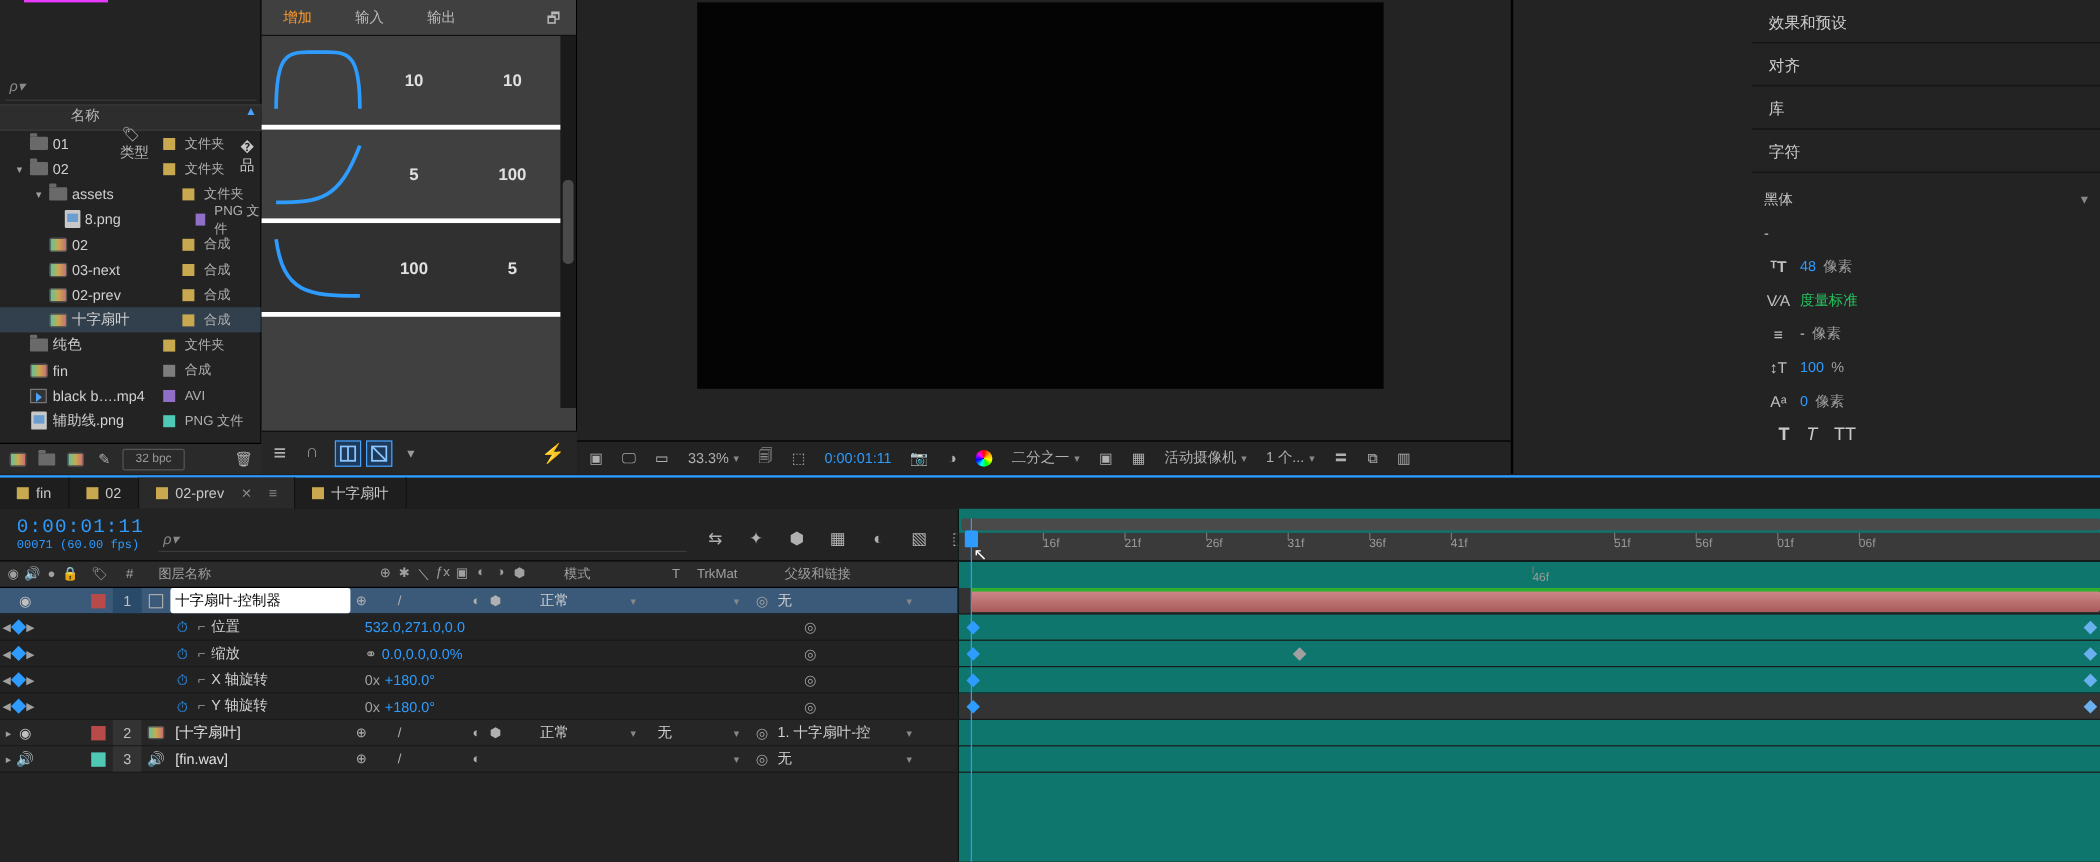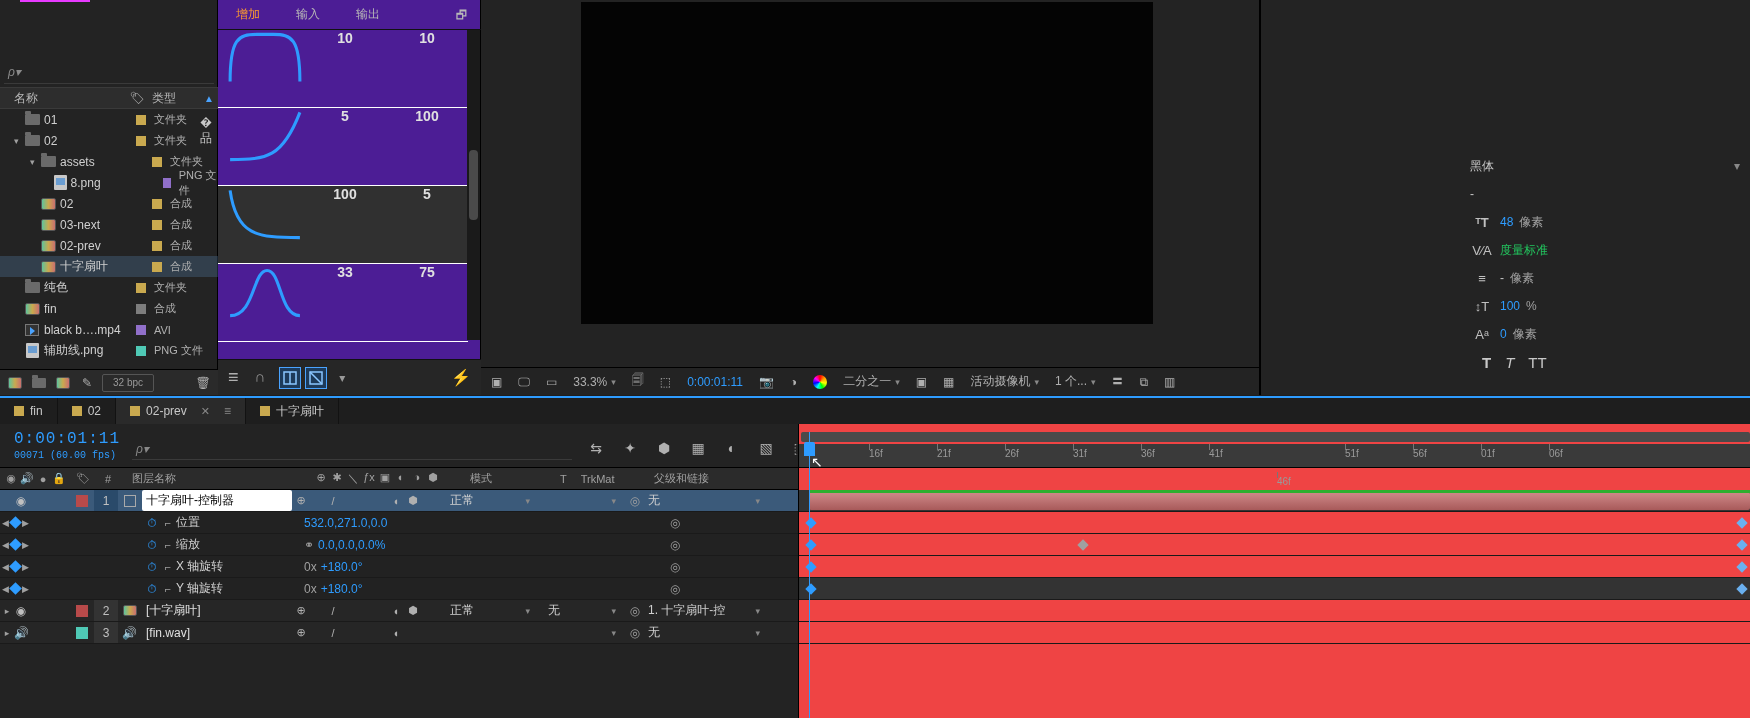--- a/index.html
+++ b/index.html
@@ -5,21 +5,21 @@
   * { box-sizing: border-box; margin: 0; padding: 0; font-family: "Segoe UI", Tahoma, sans-serif; }
   body { background: #1e1e1e; color: #c8c8c8; font-size: 12px; width: 1750px; height: 718px; overflow: hidden; position: relative; }
 
   
   .top-area { position: absolute; left: 0; top: 0; right: 0; height: 395px; }
 
   
   .project-panel { position: absolute; left: 0; top: 0; width: 218px; height: 395px; background: #232323; border-right: 1px solid #000; }
   .pink-strip { position: absolute; left: 20px; top: -1px; width: 70px; height: 3px; background: #e83aff; }
   .project-search { position: absolute; left: 4px; top: 60px; width: 210px; height: 24px; border-bottom: 1px solid #3a3a3a; display: flex; align-items: center; padding-left: 4px; color: #8a8a8a; font-style: italic; }
-  .project-header { position: absolute; left: 0; top: 87px; width: 218px; height: 22px; background: #2d2d2d; border-top: 1px solid #3a3a3a; border-bottom: 1px solid #3a3a3a; display: flex; align-items: center; }
+  .project-header { position: absolute; left: 0; top: 87px; width: 218px; height: 22px; background: #2d2d2d; border-top: 1px solid #3a3a3a; border-bottom: 1px solid #3a3a3a; display: flex; align-items: center; flex-direction: column; }
   .project-header .name-col { width: 128px; padding-left: 14px; color: #b8b8b8; }
   .project-header .tag { width: 18px; text-align: center; color: #b8b8b8; }
   .project-header .type-col { padding-left: 6px; color: #b8b8b8; }
   .project-header .sort-arrow { position: absolute; right: 4px; color: #4aa3ff; font-size: 10px; }
   .project-list { position: absolute; left: 0; top: 109px; width: 218px; }
   .project-row { height: 21px; display: flex; align-items: center; padding-left: 2px; font-size: 12px; cursor: default; }
   .project-row.selected { background: #5f8fbf44; }
   .project-row .indent0 { width: 12px; }
   .project-row .indent1 { width: 28px; }
   .project-row .indent3 { width: 54px; }
@@ -34,27 +34,27 @@
   .comp-ic { width: 15px; height: 12px; background: linear-gradient(90deg,#5ec39d,#c9a94f,#c96f6f); border: 1px solid #555; border-radius: 2px; }
   .png-ic { width: 13px; height: 15px; background: #c8c8c8; border-radius: 1px; position: relative; }
   .png-ic::after { content: ""; position: absolute; left: 2px; top: 3px; width: 9px; height: 7px; background: #6a9dd1; }
   .avi-ic { width: 14px; height: 12px; background: #333; border: 1px solid #777; position: relative; }
   .avi-ic::after { content: ""; position: absolute; left: 4px; top: 2px; border-left: 5px solid #4aa3ff; border-top: 4px solid transparent; border-bottom: 4px solid transparent; }
   .project-footer { position: absolute; left: 0; bottom: 0; width: 218px; height: 26px; background: #2a2a2a; border-top: 1px solid #000; display: flex; align-items: center; gap: 6px; padding: 0 6px; }
   .pf-btn { width: 18px; height: 18px; display: flex; align-items: center; justify-content: center; color: #b0b0b0; }
   .bpc-box { width: 52px; height: 18px; border: 1px solid #555; border-radius: 2px; font-size: 10px; display: flex; align-items: center; justify-content: center; color: #999; }
 
   
-  .ease-panel { position: absolute; left: 218px; top: 0; width: 263px; height: 395px; background: #4c1d95; border-right: 1px solid #000; }
+  .ease-panel { position: absolute; left: 218px; top: 0; width: 263px; height: 395px; background: #404040; border-right: 1px solid #000; }
   .ease-tabs { position: absolute; left: 0; top: 0; width: 263px; height: 30px; display: flex; align-items: stretch; border-bottom: 1px solid #111; }
   .ease-tab { padding: 6px 18px 0 18px; font-size: 12px; color: #b8b8b8; cursor: pointer; }
   .ease-tab.active { color: #ff9b2f; }
   .ease-tab.link { margin-left: auto; padding-right: 14px; }
   .ease-rows { position: absolute; left: 0; top: 30px; width: 250px; }
-  .ease-row { height: 78px; display: flex; align-items: flex-start; border-bottom: 1px solid #ffffff; }
+  .ease-row { height: 78px; display: flex; align-items: center; border-bottom: 4px solid #ffffff; }
   .ease-row.highlight { background: #303030; }
   .ease-row .curve-box { width: 78px; height: 56px; margin-left: 8px; }
   .ease-row .valbox { flex: 1; display: flex; justify-content: center; font-size: 14px; font-weight: 600; color: #e0e0e0; }
   .ease-scroll { position: absolute; right: 0; top: 30px; width: 13px; height: 310px; background: #1a1a1a; }
   .ease-scroll .thumb { position: absolute; left: 2px; top: 120px; width: 9px; height: 70px; background: #4a4a4a; border-radius: 4px; }
   .ease-footer { position: absolute; left: 0; bottom: 0; width: 263px; height: 36px; background: #262626; border-top: 1px solid #111; display: flex; align-items: center; gap: 4px; padding: 0 10px; }
   .ease-footer .seg { width: 22px; height: 22px; border: 1px solid #555; display: flex; align-items: center; justify-content: center; color: #b0b0b0; }
   .ease-footer .seg.on { background: #1d3a5a; border-color: #4aa3ff; }
   .ease-footer .lightning { margin-left: auto; font-size: 16px; color: #c0c0c0; }
 
@@ -135,21 +135,21 @@
   .prop .kf-col .dia { width:9px; height:9px; background:#2e9cff; transform:rotate(45deg); }
   .prop .kf-col .arr { color:#a0a0a0; font-size:9px; }
   .prop .prop-indent { width: 100px; }
   .prop .stopwatch { width:16px; color:#2e9cff; text-align:center; }
   .prop .expr-ic { width:16px; color:#a0a0a0; text-align:center; font-size:11px; }
   .prop .prop-name { width: 120px; color:#d0d0d0; }
   .prop .prop-val { width: 270px; color:#2e9cff; padding-left: 8px; display:flex; align-items:center; gap:4px; }
   .prop .whip { width:18px; color:#a0a0a0; }
 
   
-  .ruler-area { position: absolute; left: 798px; top: 0; right: 0; bottom: 0; background: #ef4444; border-left: 1px solid #000; }
+  .ruler-area { position: absolute; left: 798px; top: 0; right: 0; bottom: 0; background: #0f766e; border-left: 1px solid #000; }
   .work-area { position: absolute; left: 2px; top: 8px; right: 0; height: 10px; background: #4a4a4a; border-radius: 2px; }
   .ruler { position: absolute; left: 0; top: 20px; right: 0; height: 24px; background: #3a3a3a; border-bottom: 1px solid #000; }
   .ruler .tick { position: absolute; top: 0; height: 100%; display:flex; align-items:flex-start; padding-top:4px; font-size:10px; color:#9a9a9a; }
   .ruler .tick::before { content:""; position:absolute; left:0; top:0; width:1px; height:6px; background:#777; }
   .marker-bar { position: absolute; left: 0; top: 44px; right: 0; height: 14px; }
   .marker { position: absolute; top: 0; height: 14px; background: #c9b98f; border: 1px solid #888; border-radius: 2px; font-size: 10px; color: #333; display:flex; align-items:center; padding: 0 3px; font-family: "Courier New", monospace; }
   .track-lanes { position: absolute; left: 0; top: 66px; right: 0; }
   .lane { height: 22px; border-bottom: 1px solid #1a1a1a; position: relative; }
   .lane.sel { background: #333; }
   .bar { position: absolute; top: 2px; height: 18px; border-radius: 2px; }
@@ -340,27 +340,20 @@
           <div class="valbox">5</div>
           <div class="valbox">100</div>
         </div>
         <div class="ease-row highlight">
           <div class="curve-box"><svg class="curve" viewBox="0 0 76 54" width="78" height="56">
               <path d="M4,4 C10,48 30,50 72,50"></path>
             </svg></div>
           <div class="valbox">100</div>
           <div class="valbox">5</div>
         </div>
-        <div class="ease-row">
-          <div class="curve-box"><svg class="curve" viewBox="0 0 76 54" width="78" height="56">
-              <path d="M4,50 C28,50 26,6 40,6 C54,6 52,50 72,50"></path>
-            </svg></div>
-          <div class="valbox">33</div>
-          <div class="valbox">75</div>
-        </div>
       </div>
     <div class="ease-scroll">
         <div class="thumb"></div>
       </div>
     <div class="ease-footer">
       <span style="color:#b0b0b0;font-size:18px;margin-right:12px">≡</span>
       <span style="font-family:Georgia,serif;font-style:italic;font-size:15px;color:#999;margin-right:10px">∩</span>
       <div class="seg on">
           <svg width="14" height="14">
             <rect x="1" y="1" width="12" height="12" fill="none" stroke="#8ac6ff" stroke-width="1.5"></rect>
@@ -398,20 +391,26 @@
       <div class="vt-btn">▦</div>
       <div class="vt-btn vt-drop">活动摄像机</div>
       <div class="vt-btn vt-drop">1 个...</div>
       <div class="vt-btn">〓</div>
       <div class="vt-btn">⧉</div>
       <div class="vt-btn">▥</div>
     </div>
   </div>
 
   <div class="right-panels">
+    <div class="side-stack">
+      <div class="side-item">效果和预设</div>
+      <div class="side-item">对齐</div>
+      <div class="side-item">库</div>
+      <div class="side-item">字符</div>
+    </div>
     <div class="char-panel">
       <div class="char-row">
           <span>黑体</span>
           <span style="margin-left:auto;color:#888">▾</span>
         </div>
       <div class="char-row">
           <span>-</span>
         </div>
       <div class="char-row">
         <span class="ic" style="font-weight:bold">ᵀT</span>

